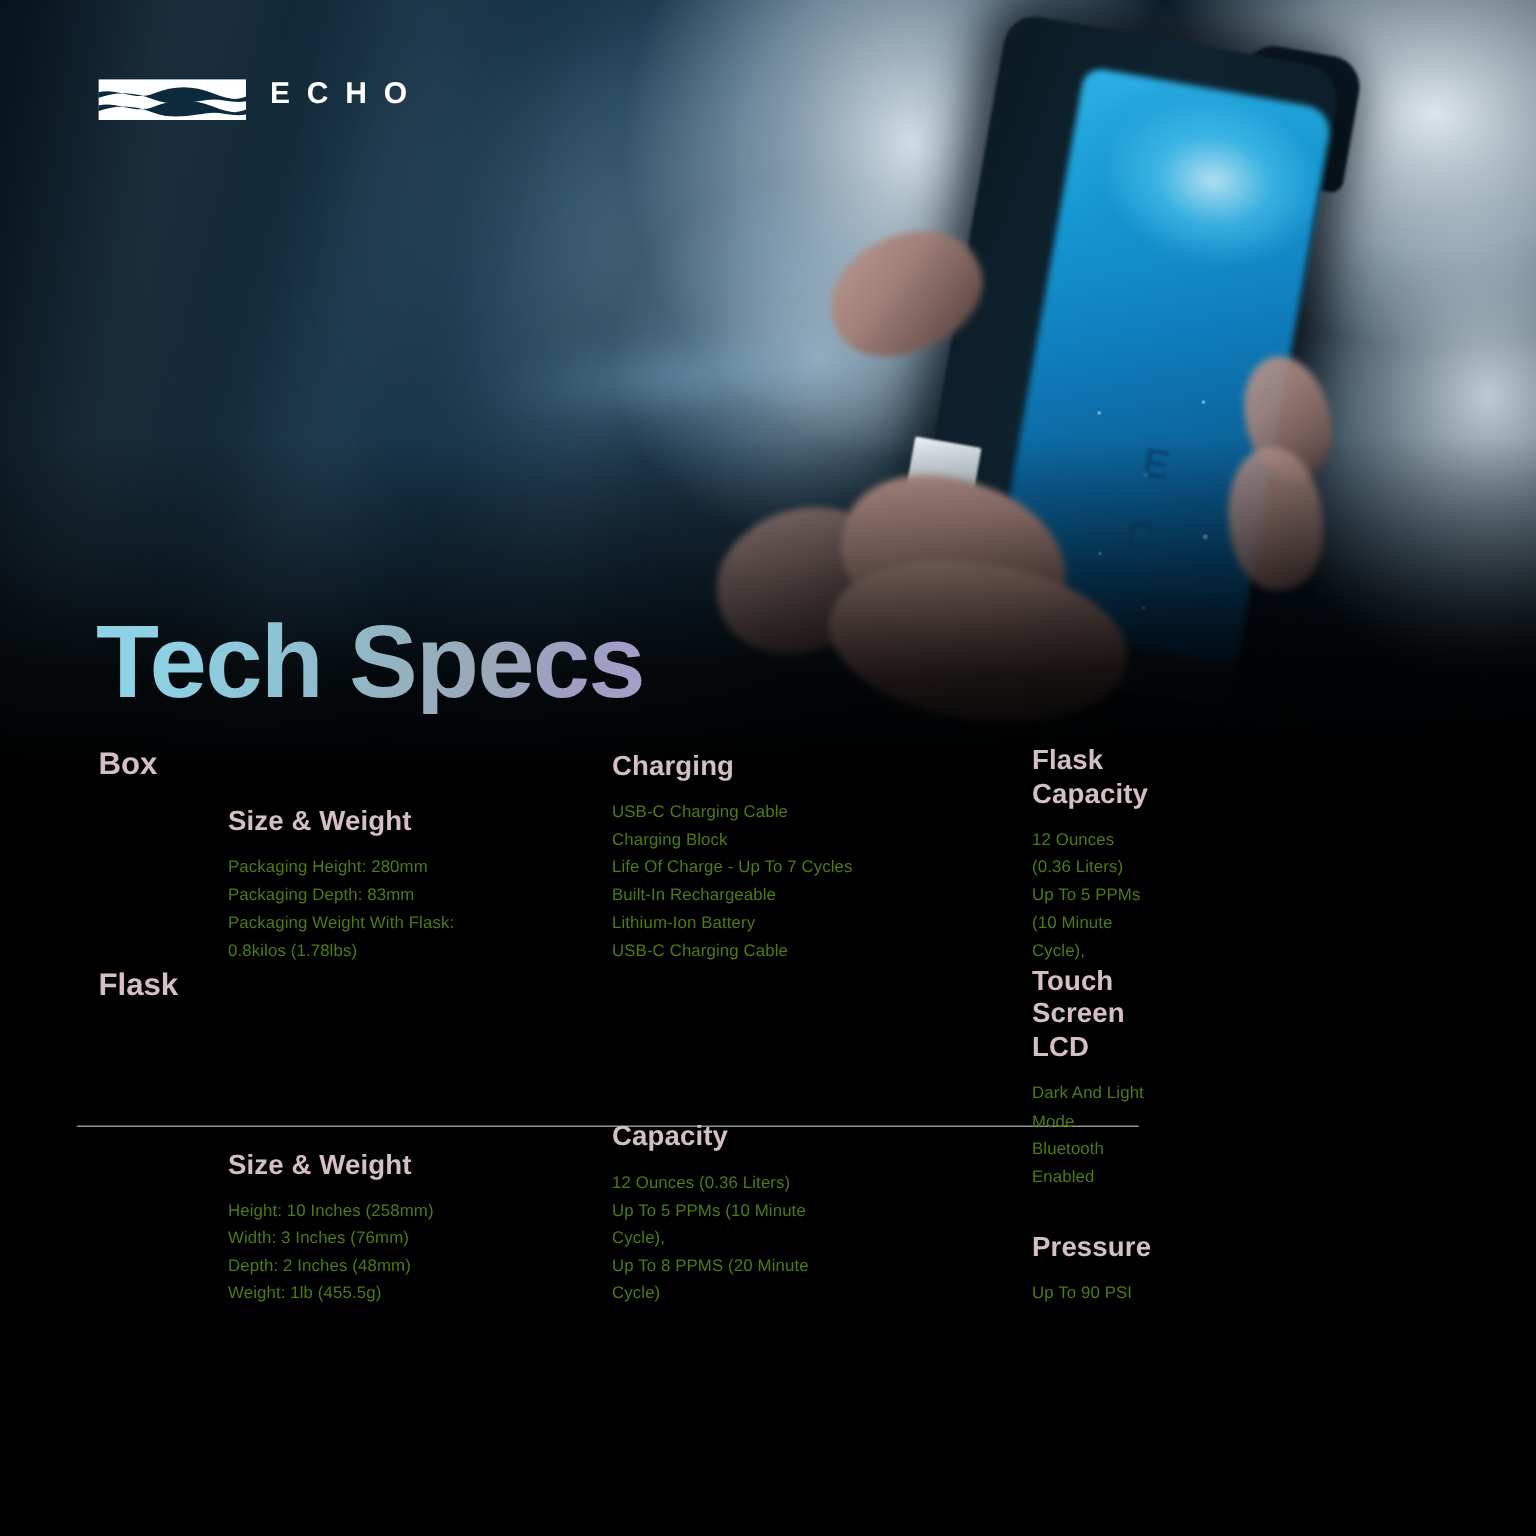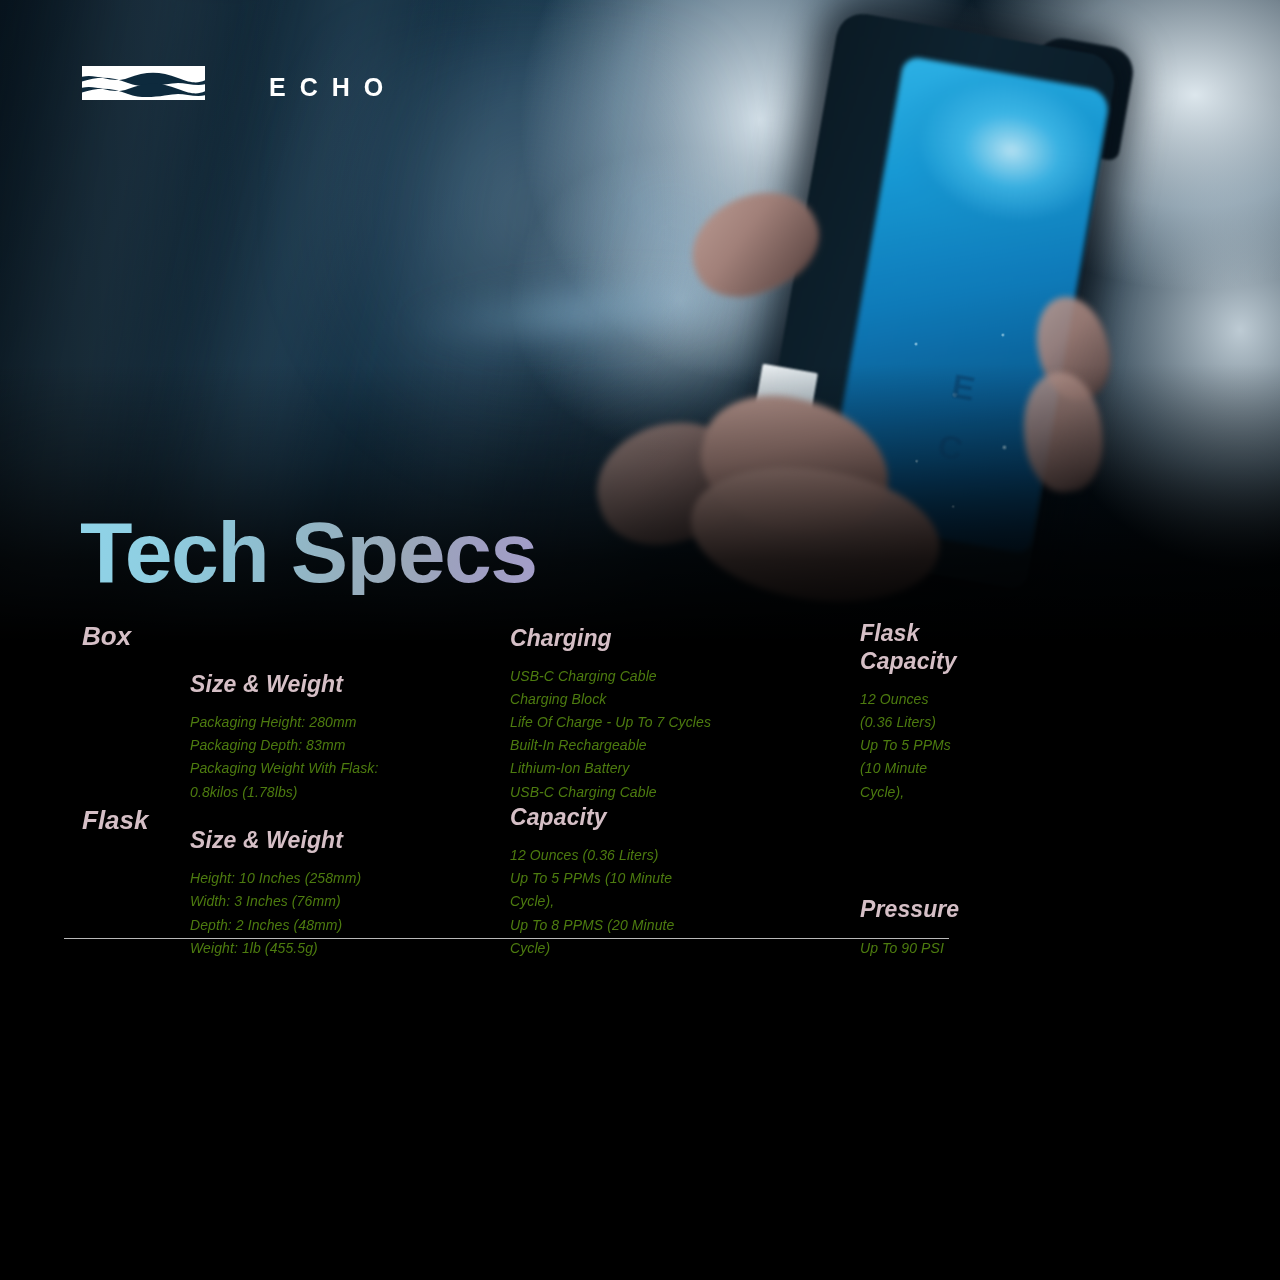--- a/index.html
+++ b/index.html
@@ -114,39 +114,39 @@
       linear-gradient(180deg, rgba(0,0,0,0) 0%, rgba(0,0,0,0) 52%, rgba(0,0,0,.35) 66%, rgba(0,0,0,.8) 80%, #000 92%, #000 100%),
       linear-gradient(90deg, rgba(0,0,0,.42) 0%, rgba(0,0,0,.05) 22%, rgba(0,0,0,0) 55%, rgba(0,0,0,0) 100%);
   }
   .hero-bottom-mask {
     position:absolute; left:0; top:640px; width:1280px; height:60px; background:#000;
   }
 
   
   .brand {
     position:absolute; left:82px; top:66px;
-    display:flex; align-items:flex-end; gap:64px; z-index:5;
+    display:flex; align-items:flex-start; gap:20px; z-index:5;
   }
   .wave-logo { width:123px; height:34px; display:block; }
   .brand-name {
     color:#ffffff; font-size:25px; font-weight:700;
     letter-spacing:14px; line-height:1;
   }
 
   
   .page-title {
     position:absolute; left:80px; top:509px; z-index:5;
     font-size:86px; font-weight:700; letter-spacing:-1.5px; line-height:1;
     background:linear-gradient(100deg, #8fd3e8 0%, #8fcfe2 16%, #8dc2d4 34%, #93b4c3 52%, #9aa8b8 70%, #9e9ec1 86%, #a49ec9 100%);
     -webkit-background-clip:text; background-clip:text;
     -webkit-text-fill-color:transparent; color:transparent;
   }
 
   
-  .specs { position:absolute; left:0; top:620px; width:1013px; z-index:5;font-style:italic; }
+  .specs { position:absolute; left:0; top:620px; width:1013px; z-index:5; }
 
   .spec-section { position:relative; padding:0 64px; }
 
   .spec-row { display:flex; align-items:flex-start; }
   .row-label {
     width:126px; flex:0 0 126px; padding-left:18px;
     font-size:26px; font-weight:700; color:#d5bfc6; line-height:1.2;
     padding-top:1px;
   }
   .spec-cols { display:flex; flex:1;align-items:flex-end; }
@@ -295,20 +295,27 @@
               <li>Up To 5 PPMs (10 Minute</li>
               <li>Cycle),</li>
               <li>Up To 8 PPMS (20 Minute</li>
               <li>Cycle)</li>
             </ul>
           </div>
         </div>
 
         <div class="col-c">
           <div class="group">
+            <div class="group-title">Touch Screen LCD</div>
+            <ul class="group-list">
+              <li>Dark And Light Mode</li>
+              <li>Bluetooth Enabled</li>
+            </ul>
+          </div>
+          <div class="group">
             <div class="group-title">Pressure</div>
             <ul class="group-list">
               <li>Up To 90 PSI</li>
             </ul>
           </div>
         </div>
 
       </div>
     </div>
   </div>

